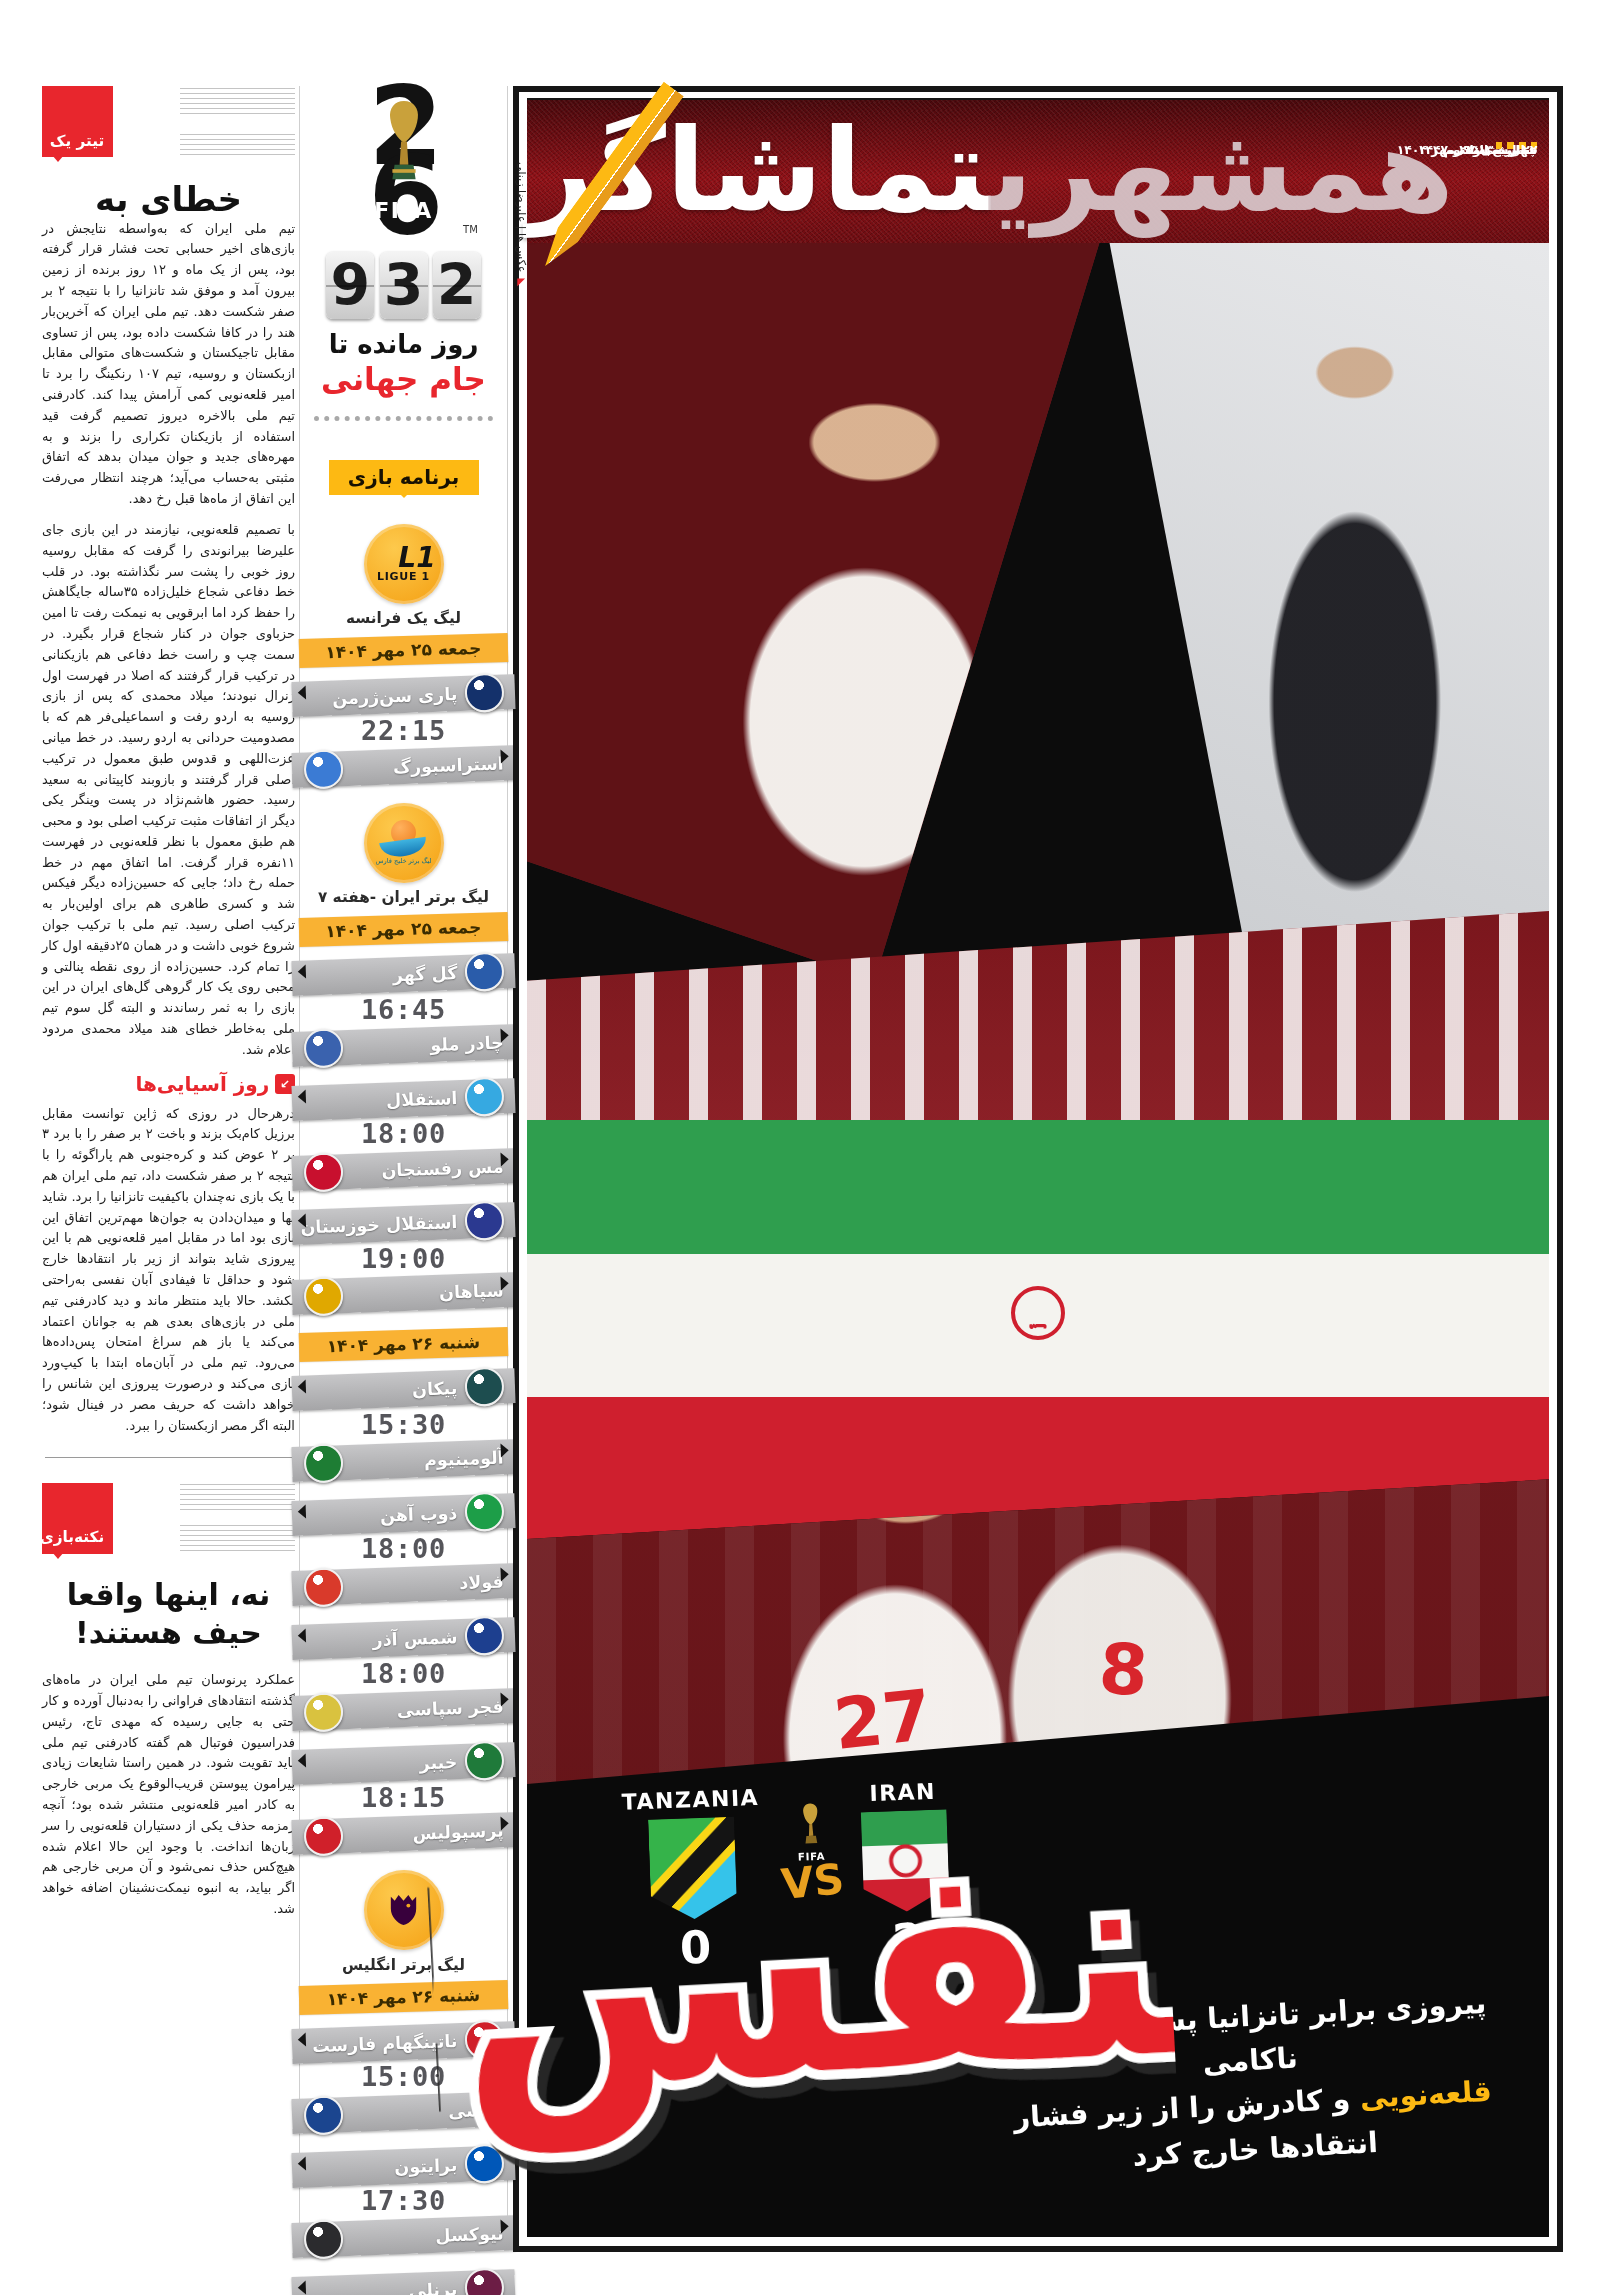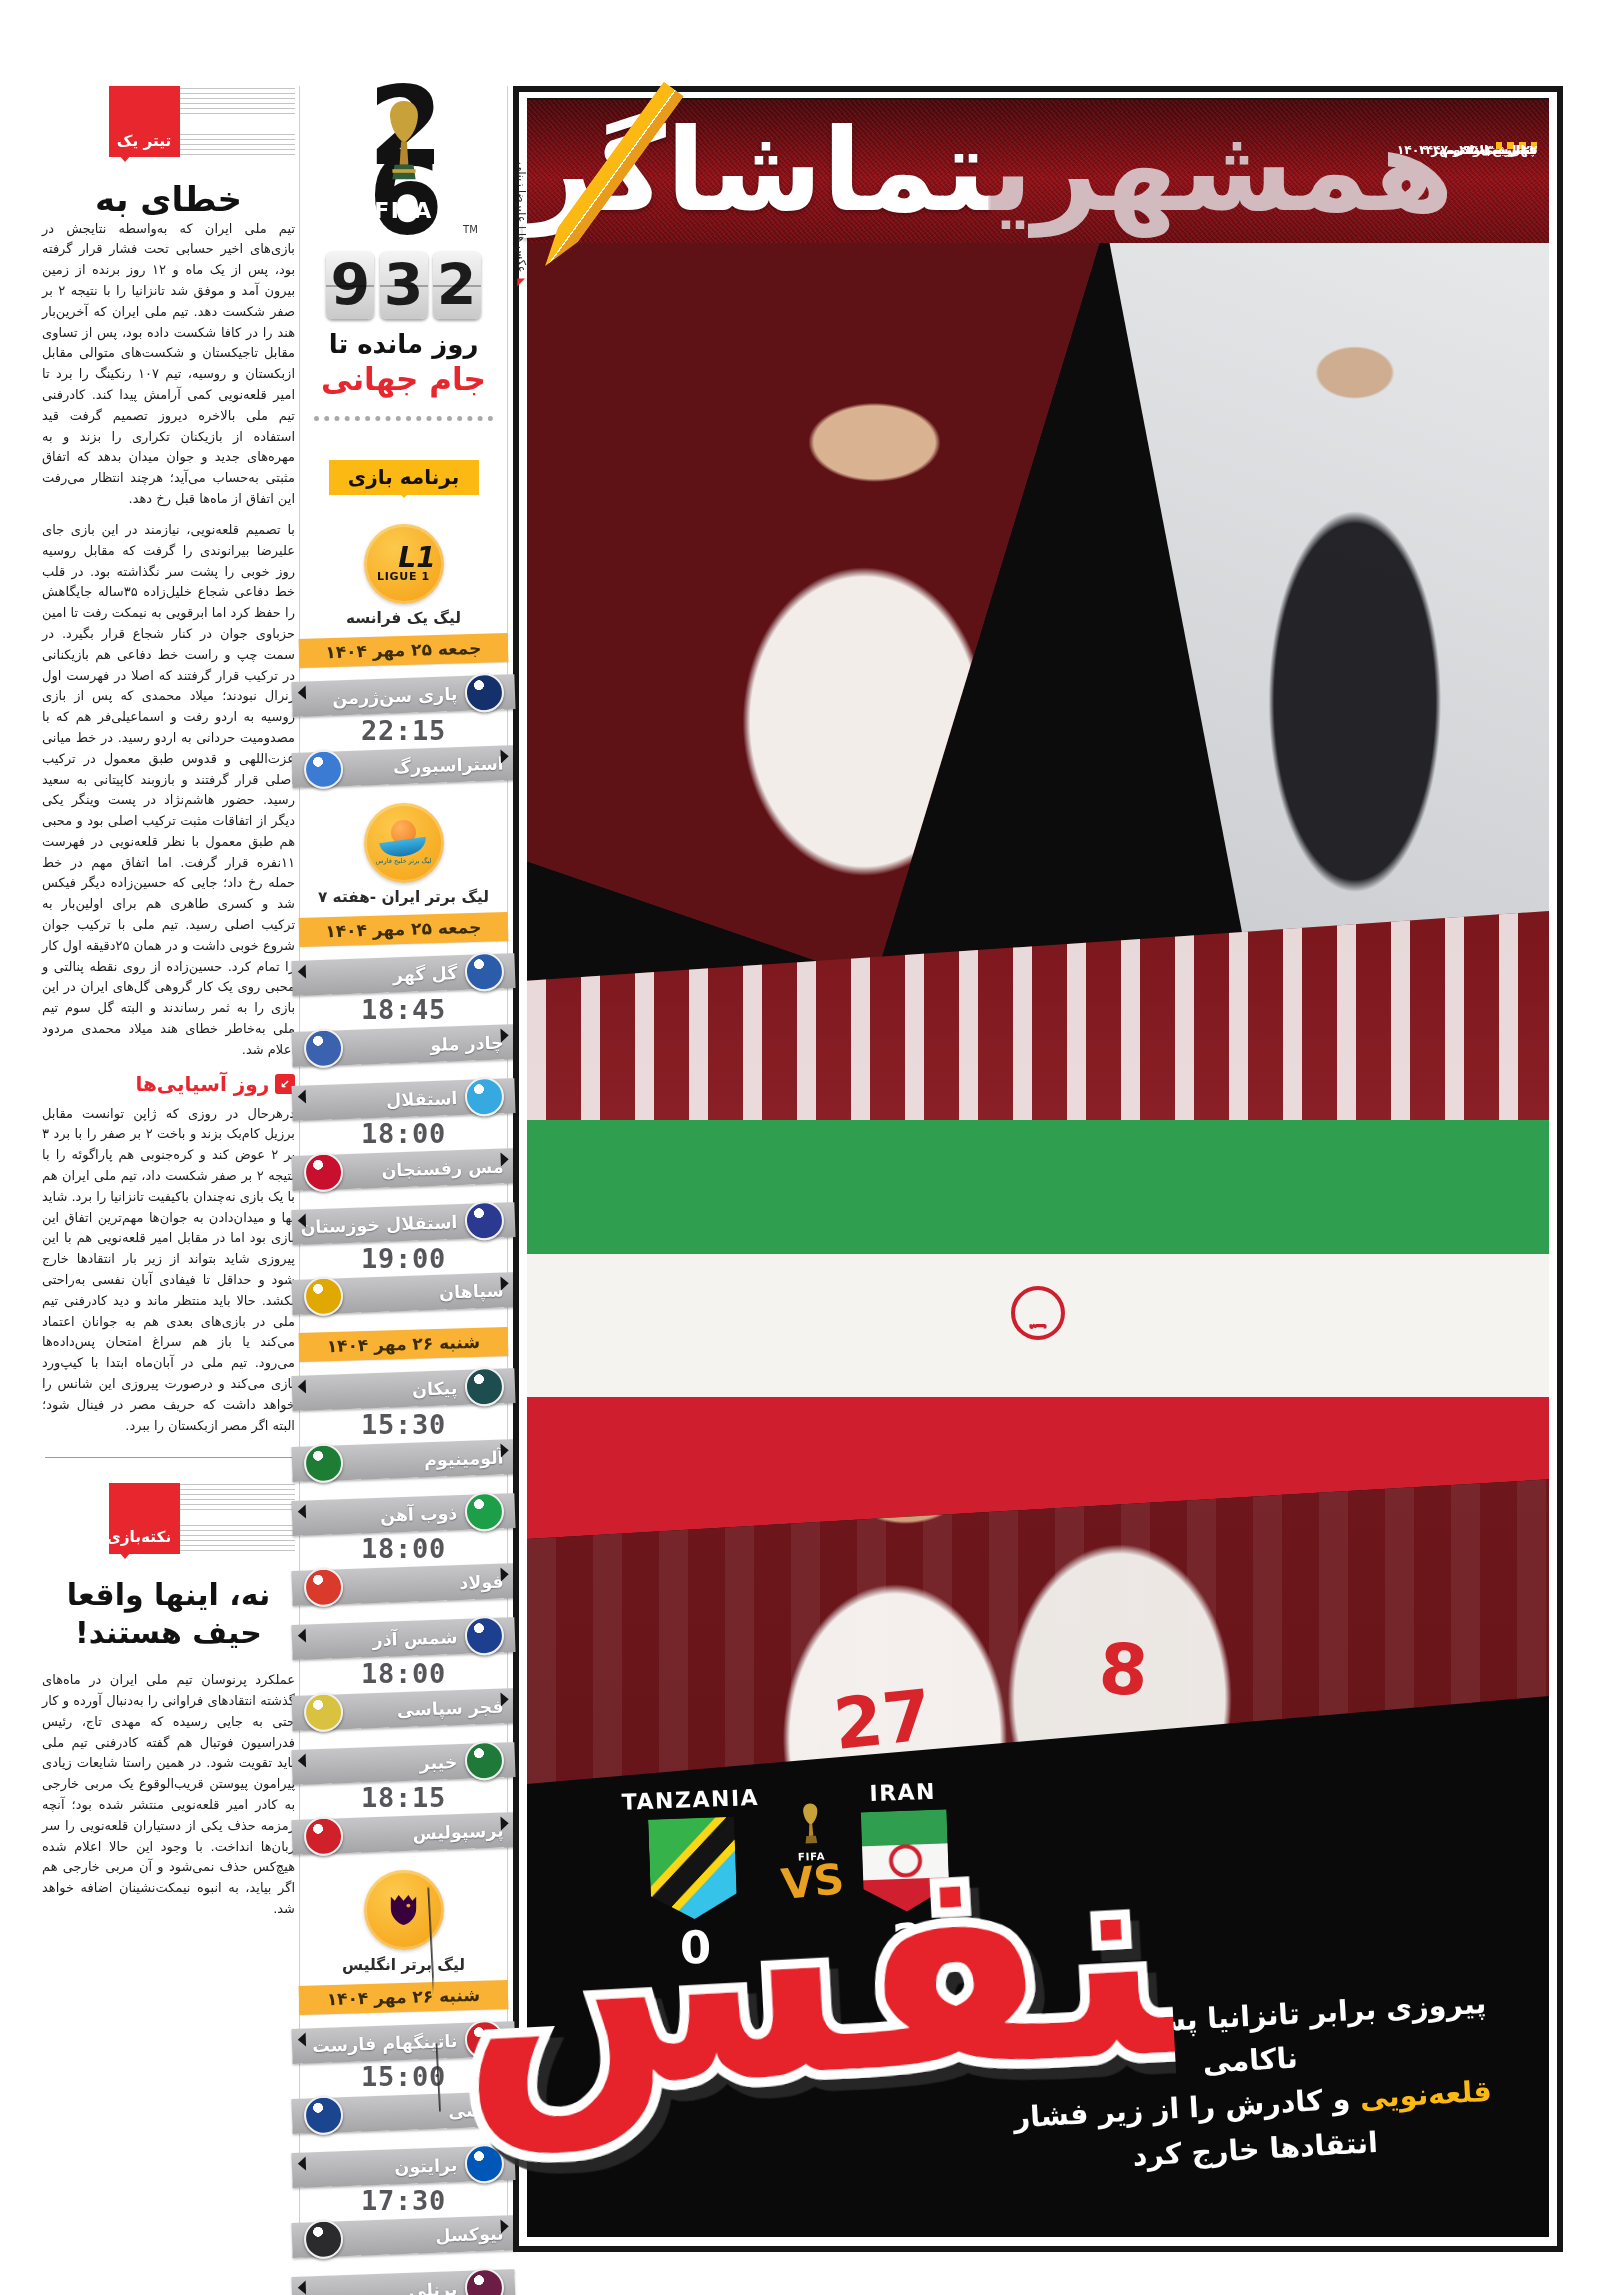--- a/index.html
+++ b/index.html
@@ -8,21 +8,21 @@
     font-family:"DejaVu Sans",sans-serif;direction:rtl;overflow:hidden;
   }
   [data-interactable]{box-sizing:border-box;}
 
   
   .vrule{position:absolute;top:86px;bottom:45px;width:0.7px;background:#cfcfcf;}
   .vrule.r1{left:299px;} .vrule.r2{left:507px;}
 
   
   .col-left{position:absolute;left:42px;top:86px;width:253px;}
-  .tag-row{display:flex;align-items:flex-start;margin-bottom:22px;}
+  .tag-row{display:flex;justify-content:space-between;align-items:flex-start;margin-bottom:22px;}
   .hatch{width:115px;height:70px;margin-top:1.5px;
     background:repeating-linear-gradient(to bottom,#c4c4c4 0 0.7px,transparent 0.7px 5.1px);}
   .red-tab{position:relative;width:71px;height:71px;background:#e8262d;}
   .red-tab .lbl{position:absolute;bottom:7.3px;right:8.8px;color:#fff;font-size:15.3px;font-weight:bold;}
   .red-tab::after{content:"";position:absolute;bottom:-11px;left:10.2px;
     border:6.6px solid transparent;border-top:7.3px solid #e8262d;}
   .hl-black{font-size:34px;font-weight:bold;color:#121212;text-align:center;line-height:1.15;margin:4.4px 0 0;}
   .hl-red{font-size:71px;font-weight:bold;color:#e8262d;text-align:center;line-height:1.02;margin:2.9px 0 19px;}
   .body-text p{font-size:13px;line-height:1.6;color:#1d1d1d;text-align:justify;margin:0 0 10.2px;}
   .subhead{display:flex;align-items:center;gap:5.8px;margin:11.7px 0 7.3px;}
@@ -257,21 +257,21 @@
       <div class="ipl-word" data-interactable="false">لیگ برتر خلیج فارس</div>
     </div>
     <div class="league-name" data-interactable="false">لیگ برتر ایران -هفته ۷</div>
     <div data-interactable="false">
         <div class="date-band" data-interactable="false">جمعه ۲۵ مهر ۱۴۰۴</div>
         <div class="match" data-interactable="false">
           <div class="ribbon r-top" data-interactable="false">
             <span class="club-logo" data-interactable="false" style="--c:#2a5caa"></span>
             <span class="team" data-interactable="false">گل گهر</span>
           </div>
-          <div class="ktime" data-interactable="false">18:45</div>
+          <div class="ktime" data-interactable="false">16:45</div>
           <div class="ribbon r-bot" data-interactable="false">
             <span class="team" data-interactable="false">چادر ملو</span>
             <span class="club-logo" data-interactable="false" style="--c:#3a62ae"></span>
           </div>
         </div>
         <div class="match" data-interactable="false">
           <div class="ribbon r-top" data-interactable="false">
             <span class="club-logo" data-interactable="false" style="--c:#36a9e1"></span>
             <span class="team" data-interactable="false">استقلال</span>
           </div>

